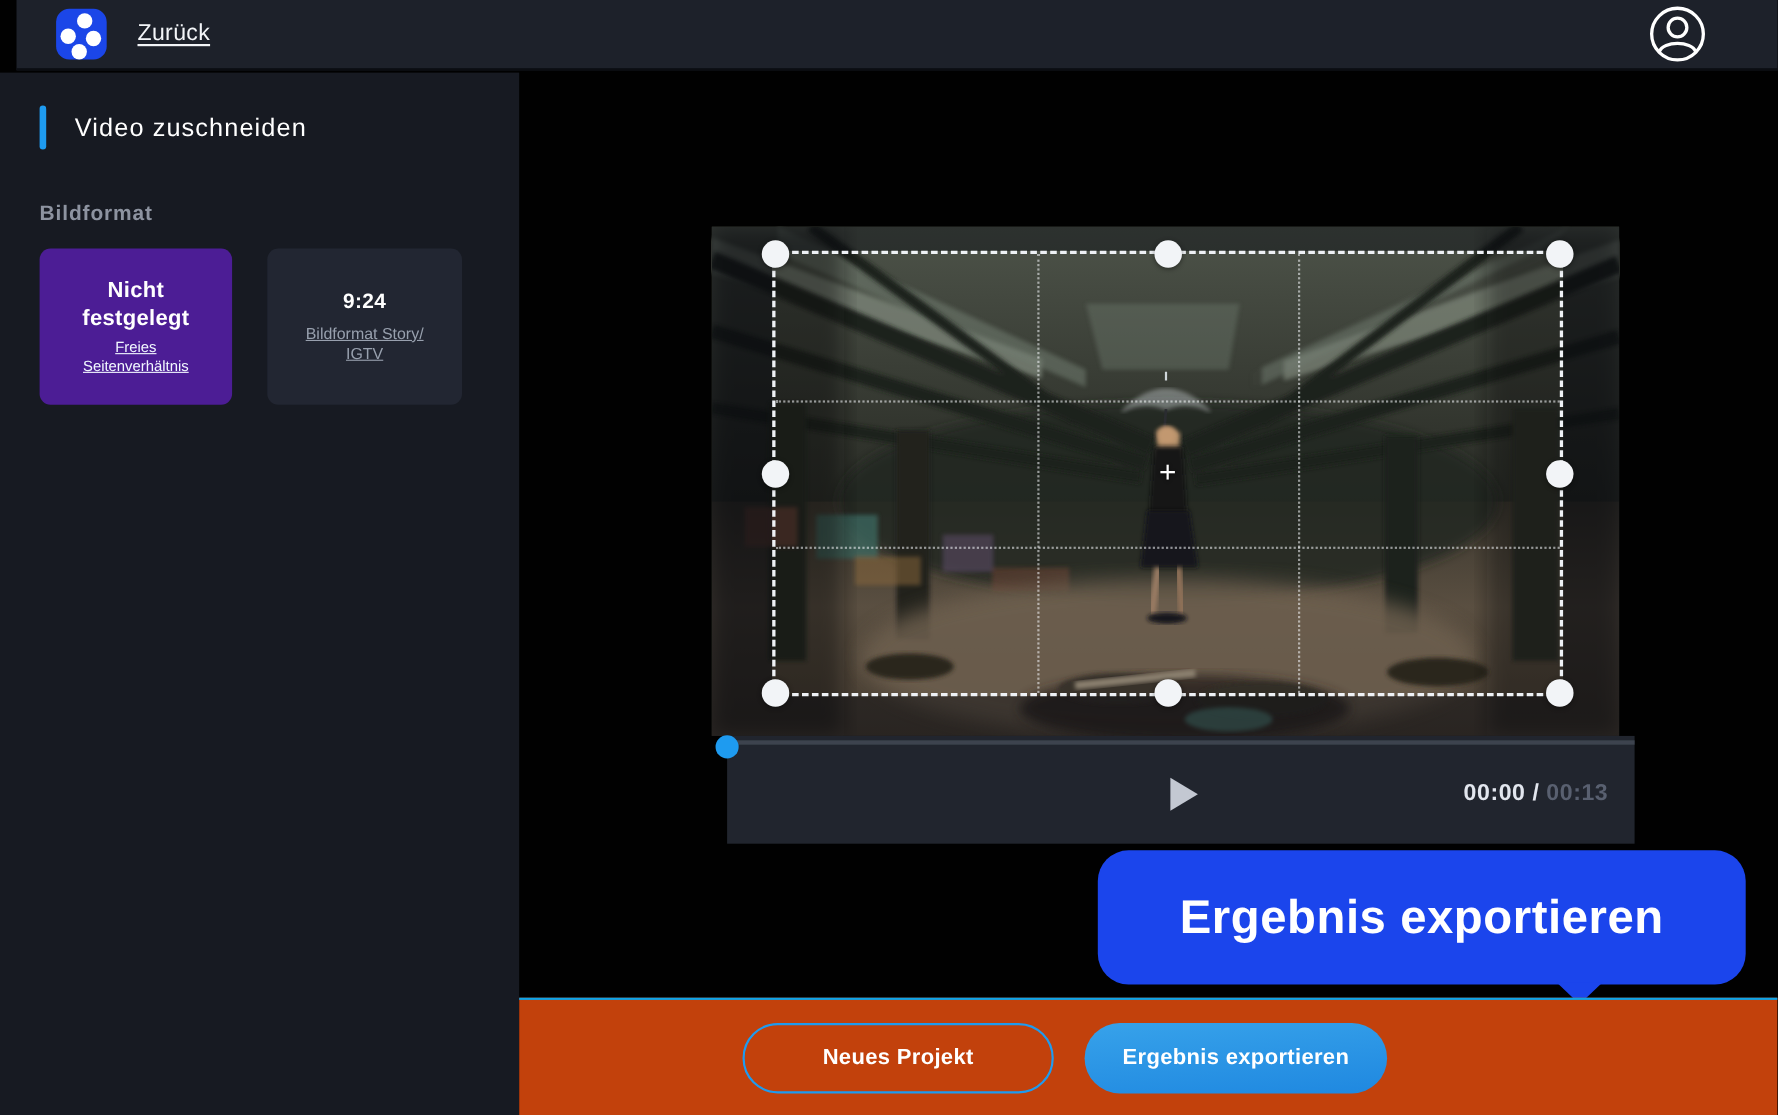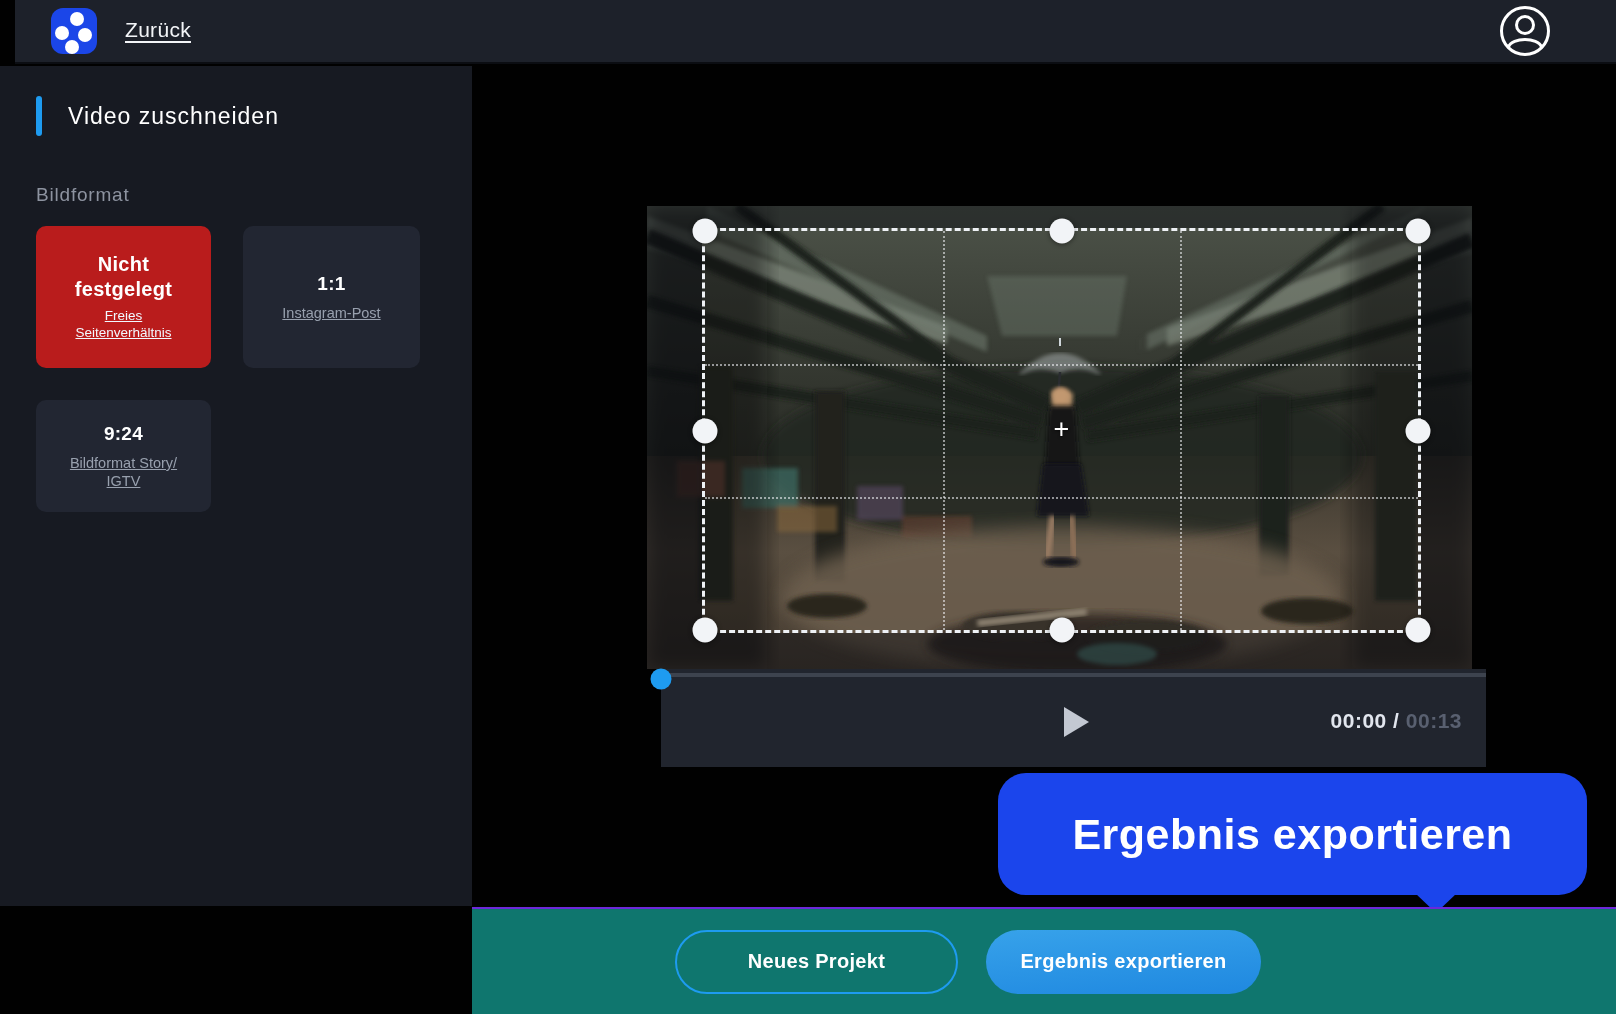--- a/index.html
+++ b/index.html
@@ -13,33 +13,33 @@
   .logo { position:absolute; left:36px; top:8px; width:46px; height:46px;
           border-radius:12px; background:#1b46e8; }
   .logo i { position:absolute; width:14px; height:14px; border-radius:50%; background:#fff; }
   .logo i.d1{ left:19px; top:4px; } .logo i.d2{ left:4px; top:18px; }
   .logo i.d3{ left:27px; top:20px; } .logo i.d4{ left:14px; top:32px; }
   .back-link { position:absolute; left:110px; top:18px; color:#f3f5f8; font-size:21px;
                text-decoration:underline; text-underline-offset:4px; letter-spacing:.3px; cursor:pointer; }
   .avatar { position:absolute; right:80px; top:5px; width:52px; height:52px; cursor:pointer; }
 
   
-  .sidebar { position:absolute; left:0; top:66px; width:472px; height:840px; background:#171a22; }
+  .sidebar { position:absolute; left:0; top:66px; width:472px; height:948px; background:#171a22; }
   .side-title-row { position:absolute; left:36px; top:30px; display:flex; align-items:center; }
   .accent-bar { width:6px; height:40px; border-radius:3px; background:#1e9bf0; margin-right:26px; }
   .side-title { color:#ffffff; font-size:23px; font-weight:500; letter-spacing:1px; }
   .section-label { position:absolute; left:36px; top:118px; color:#8d93a0; font-size:19px;
-                   font-weight:400; letter-spacing:.8px; }
+                   font-weight:700; letter-spacing:.8px; }
   .fmt-grid { position:absolute; left:36px; top:160px; width:384px; display:grid;
               grid-template-columns:175px 177px; grid-template-rows:142px 112px;
               column-gap:32px; row-gap:32px; }
   .fmt-card { border-radius:10px; background:#222632; display:flex; flex-direction:column;
               align-items:center; justify-content:center; text-align:center; cursor:pointer;
               padding:8px 10px; }
-  .fmt-card.selected { background:#b91c1c; }
+  .fmt-card.selected { background:#4c1d95; }
   .fmt-title { color:#ffffff; font-size:19px; font-weight:700; letter-spacing:.3px; line-height:1.25; white-space:pre-line; }
   .fmt-sub { color:#98a0ae; font-size:14.5px; margin-top:8px; line-height:1.25; white-space:pre-line;text-decoration:underline; }
   .fmt-card.selected .fmt-title { font-size:20px; }
   .fmt-card.selected .fmt-sub { color:#f2f8ff; font-size:13.5px; margin-top:6px; }
 
   
   .video-block { position:absolute; left:647px; top:206px; width:825px; height:561px; }
   .video-image { position:absolute; left:0; top:0; width:825px; height:463px; overflow:hidden;
                  background:#2c2f2a; }
   .video-image svg { position:absolute; left:0; top:0; }
@@ -78,21 +78,21 @@
   .export-tooltip { position:absolute; left:998px; top:773px; width:589px; height:122px;
                     background:#1b45ec; border-radius:28px; display:flex; align-items:center;
                     justify-content:center; }
   .export-tooltip .tip-label { color:#ffffff; font-size:43px; font-weight:700; letter-spacing:.5px; }
   .tip-pointer { position:absolute; left:417px; top:120px; width:0; height:0;
                  border-left:21px solid transparent; border-right:21px solid transparent;
                  border-top:20px solid #1b45ec; }
 
   
   .footer-bar { position:absolute; left:472px; top:907px; width:1144px; height:107px;
-                background:#0f766e; border-top:2px solid #6d28d9;
+                background:#c2410c; border-top:2px solid #0ea5e9;
                 display:flex; align-items:center; padding-left:203px; gap:28px; }
   .btn { height:64px; border-radius:32px; display:flex; align-items:center; justify-content:center;
          text-align:center; cursor:pointer; color:#fff; font-weight:700; letter-spacing:.3px; }
   .btn-outline { background:transparent; border:2.5px solid #1e9bf0; font-size:20px; }
   .btn-1 { width:283px; }
   .btn-2 { width:276px; font-size:19px; line-height:1.25; }
   .btn-primary { width:275px; border:none; font-size:20px;
                  background:linear-gradient(175deg,#37a2ea 0%,#1f88e0 100%); }
 </style>
 </head>
@@ -122,24 +122,20 @@
       <div class="accent-bar"></div>
       <div class="side-title">Video zuschneiden</div>
     </div>
     <div class="section-label">Bildformat</div>
     <div class="fmt-grid">
       <div class="fmt-card selected">
         <div class="fmt-title">Nicht
 festgelegt</div>
         <div class="fmt-sub">Freies
 Seitenverhältnis</div>
-      </div>
-      <div class="fmt-card">
-        <div class="fmt-title">1:1</div>
-        <div class="fmt-sub">Instagram-Post</div>
       </div>
       <div class="fmt-card">
         <div class="fmt-title">9:24</div>
         <div class="fmt-sub">Bildformat Story/
 IGTV</div>
       </div>
     </div>
   </div>
 
   <div class="video-block">

